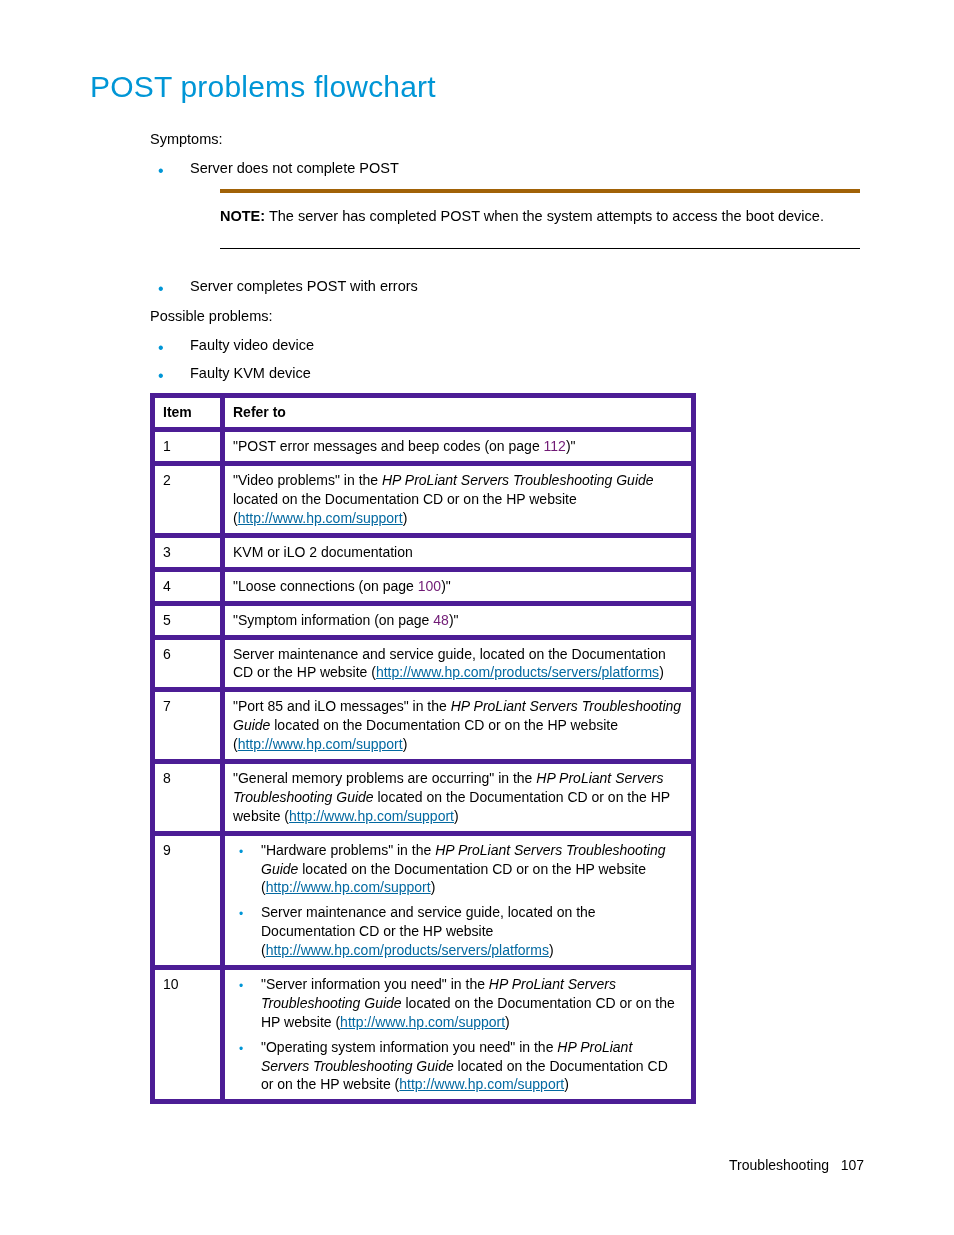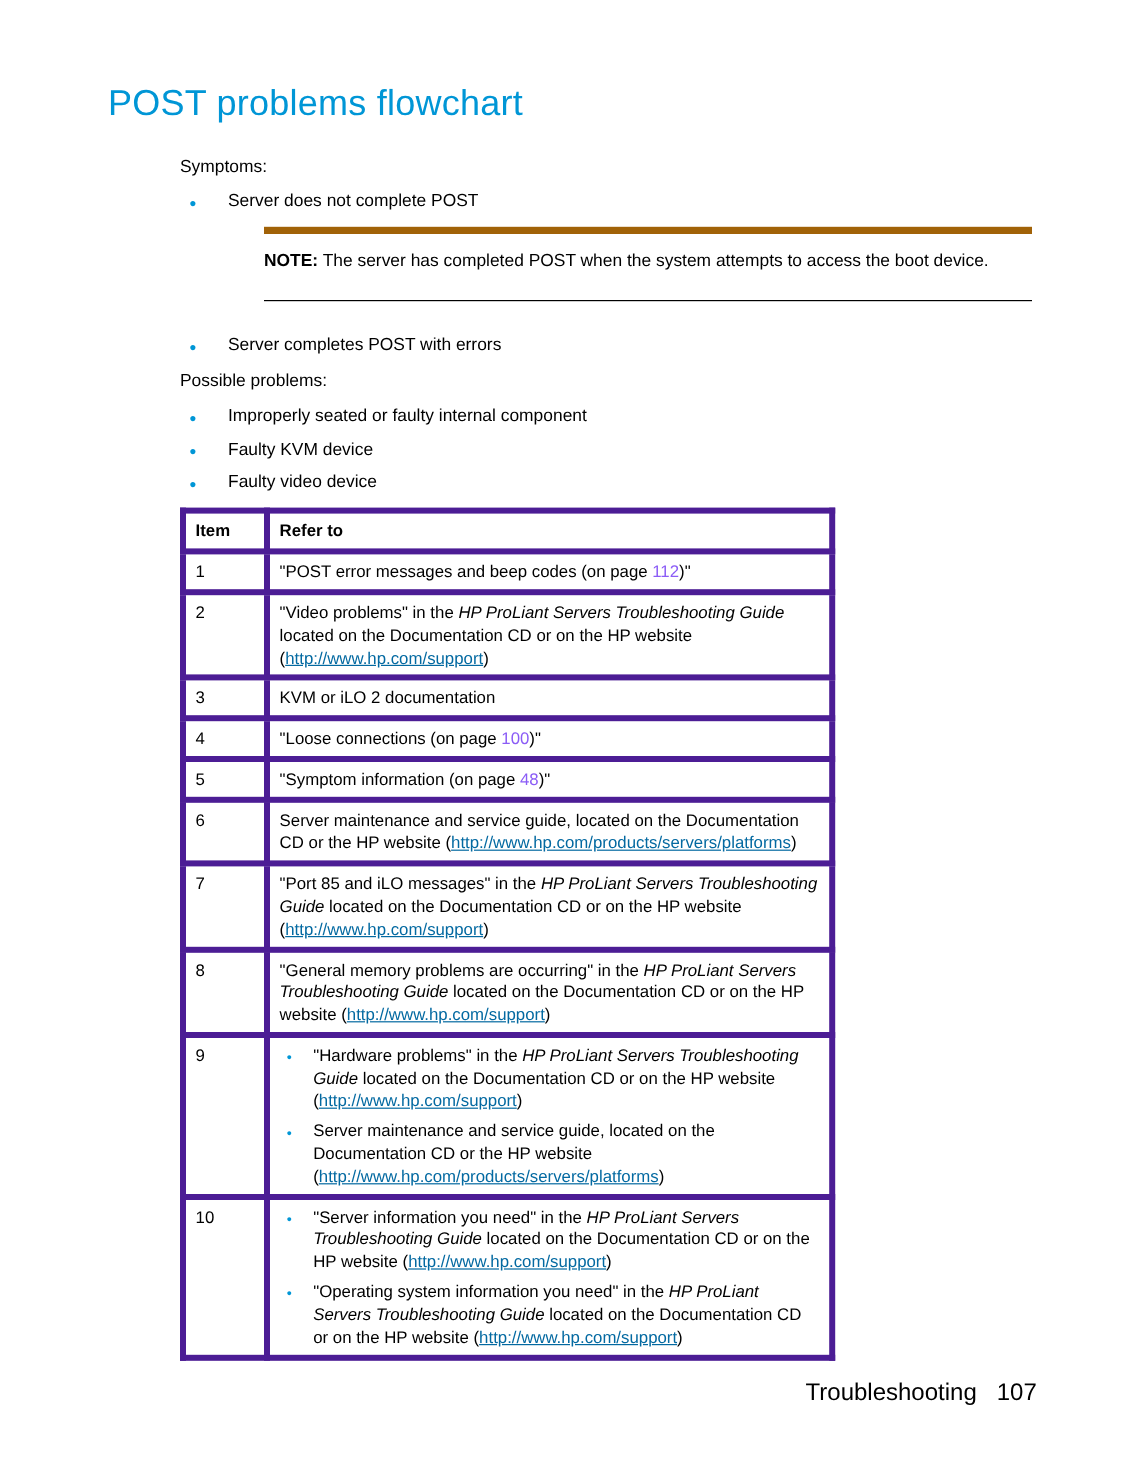--- a/index.html
+++ b/index.html
@@ -42,21 +42,21 @@
     color: #0096d6;
     font-size: 16px;
   }
   ul.bullets.small > li::before {
     font-size: 12px;
     top: 3px;
     left: 6px;
   }
   ul.bullets.small > li { padding-left: 28px; margin-bottom:6px;}
   .note-block {
-    border-top: 6px solid #a16207;
+    border-top: 4px solid #a16207;
     border-bottom: 1px solid #000;
     margin: 4px 0 28px 130px;
     padding: 14px 0 22px 0;
     width: 640px;
   }
   .note-label { font-weight: 700; }
   table.ref {
     border-collapse: collapse;
     margin-left: 60px;
     width: 546px;
@@ -72,27 +72,27 @@
   table.ref th {
     font-weight: 700;
   }
   table.ref th:first-child, table.ref td:first-child {
     width: 70px;
   }
   a.link {
     color: #0369a1;
     text-decoration: underline;
   }
-  .pglink { color: #8b5cf6; }
+  .pglink { color: #701a75; }
   .italic { font-style: italic; }
   .footer {
     position: absolute;
     bottom: 60px;
     right: 90px;
-    font-size: 20px;
+    font-size: 14px;
   }
   td ul.bullets { margin-bottom:0; }
   td ul.bullets > li { margin-bottom:6px; }
   td ul.bullets > li:last-child { margin-bottom:0; }
 </style>
 </head>
 <body>
 
 <div class="page">
 
@@ -108,23 +108,22 @@
     <span class="note-label">NOTE:</span><span>  The server has completed POST when the system attempts to access the boot device.</span>
   </div>
 
   <ul class="bullets indent1">
     <li><span>Server completes POST with errors</span></li>
   </ul>
 
   <p class="plain indent1">Possible problems:</p>
 
   <ul class="bullets indent1">
-    <li><span>Improperly seated or faulty internal component</span></li>
+    <li><span>Faulty video device</span></li>
     <li><span>Faulty KVM device</span></li>
-    <li><span>Faulty video device</span></li>
   </ul>
 
   <table class="ref">
     <thead>
       <tr>
         <th>Item</th>
         <th>Refer to</th>
       </tr>
     </thead>
     <tbody>

